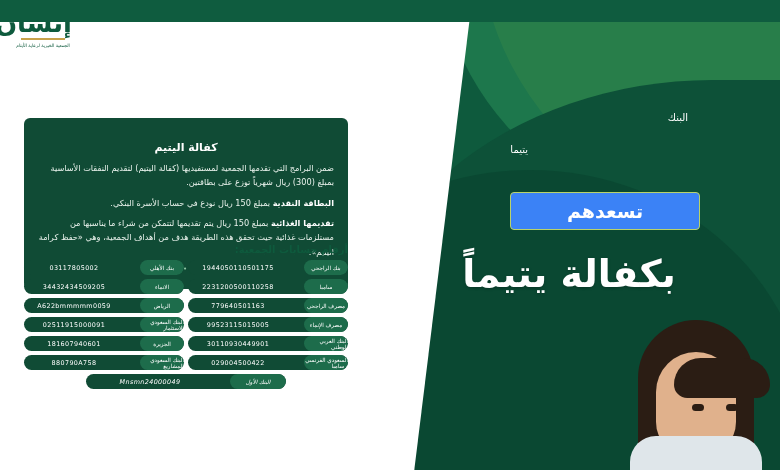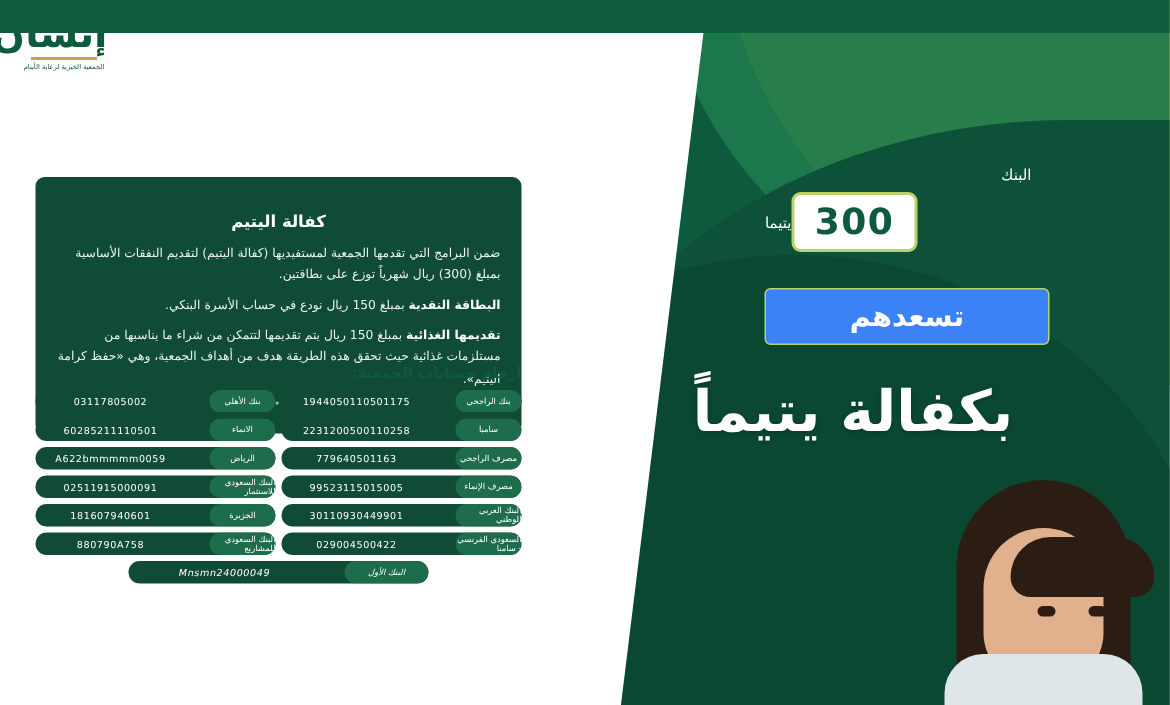--- a/index.html
+++ b/index.html
@@ -338,23 +338,20 @@
   <div class="hashtag">#من_حققهم</div>
 
   <div class="right-panel">
     <div class="wash-light"></div>
     <div class="wash-mid"></div>
     <div class="wash-dark"></div>
     <div class="wash-deep"></div>
   </div>
   <div class="diag"></div>
 
-  <div class="price-chip">
-    <span class="amount">300</span>
-  </div>
   <div class="price-currency">يتيما</div>
   <div class="price-unit">البنك</div>
 
   <div class="ribbon">
     <span>تسعدهم</span>
   </div>
 
   <div class="headline">بكفالة يتيماً</div>
 
   <div class="child">
@@ -402,21 +399,21 @@
       </div>
     </div>
 
     <div class="acc-row">
       <div class="acc-cell">
         <div class="acc-bank">سامبا</div>
         <div class="acc-num">2231200500110258</div>
       </div>
       <div class="acc-cell">
         <div class="acc-bank">الانماء</div>
-        <div class="acc-num">60285211110501</div>
+        <div class="acc-num">34432434509205</div>
       </div>
     </div>
 
     <div class="acc-row">
       <div class="acc-cell">
         <div class="acc-bank">مصرف الراجحي</div>
         <div class="acc-num">779640501163</div>
       </div>
       <div class="acc-cell">
         <div class="acc-bank">الرياض</div>

